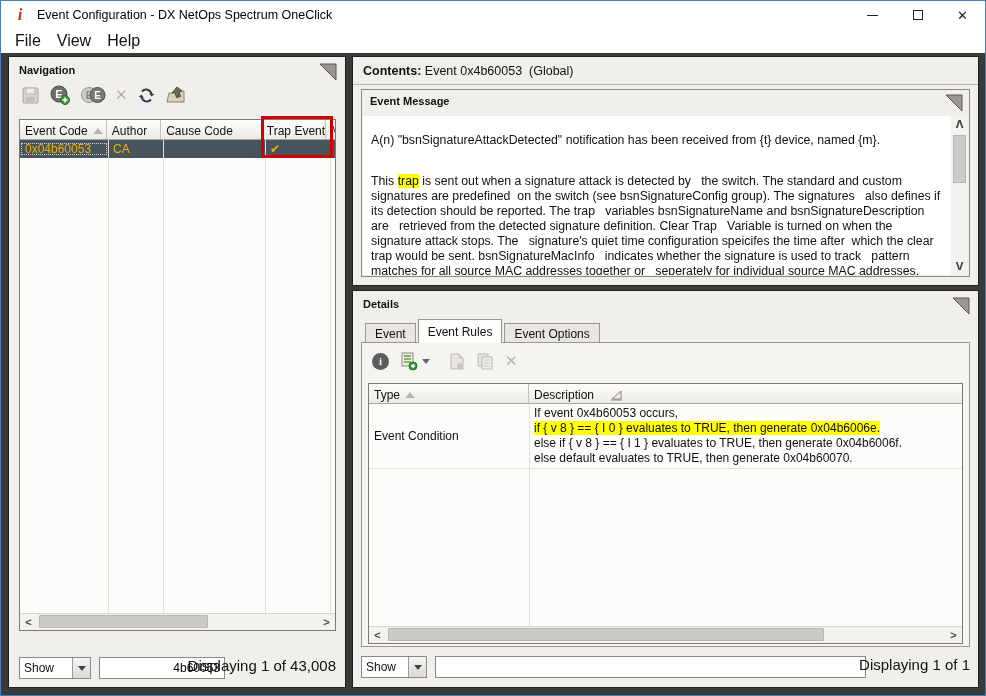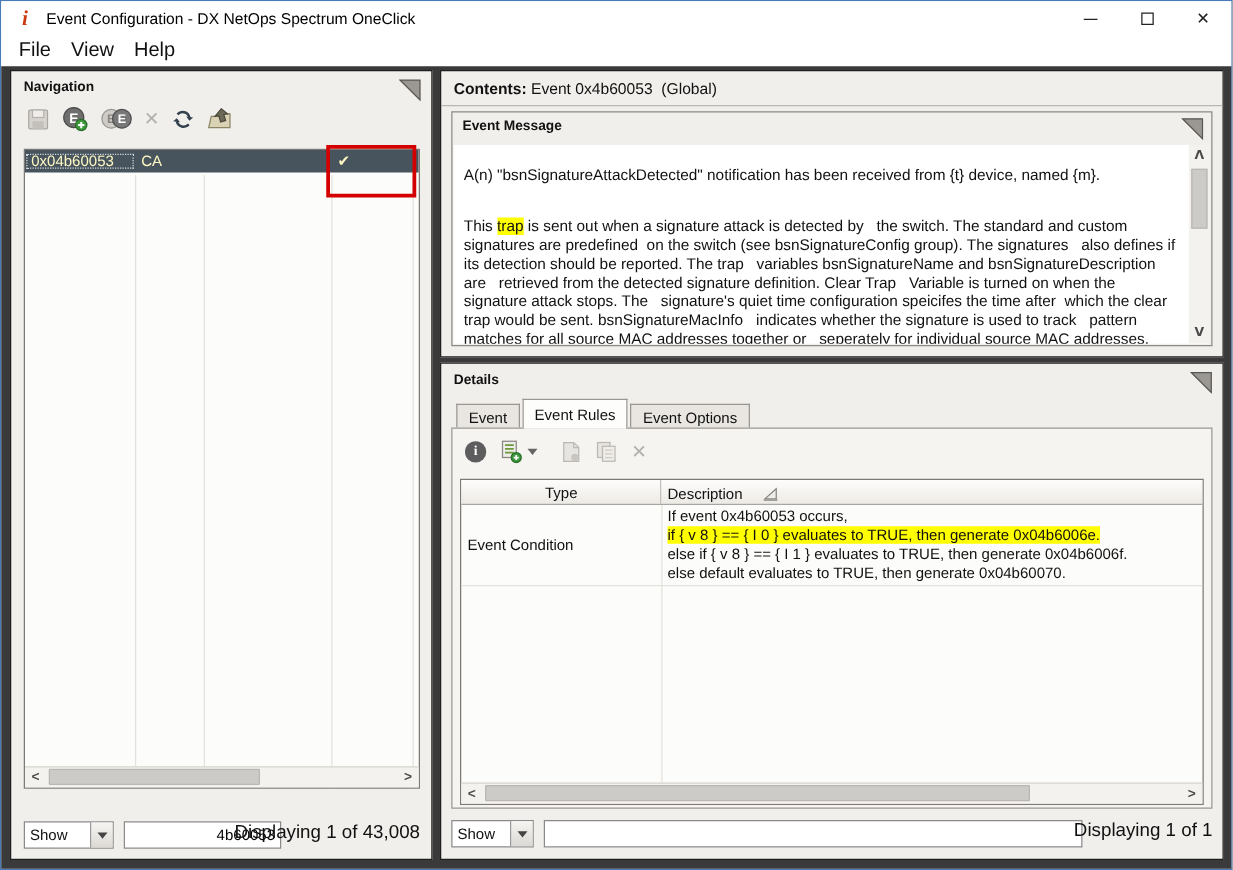--- a/index.html
+++ b/index.html
@@ -34,21 +34,21 @@
   .x-icon { font-size: 15px; color: #b4b1ad; font-weight: bold; }
   .info-circle { width: 17px; height: 17px; border-radius: 50%; background: #5d5d5d; color: #fff; font: bold 11px "Liberation Serif", serif; display: inline-flex; align-items: center; justify-content: center; }
   .dd-arrow { width: 0; height: 0; border-left: 4px solid transparent; border-right: 4px solid transparent; border-top: 5px solid #666; margin-left: 3px; }
 
   
   .tbl { position: absolute; background: #fcfcfa; border: 1px solid #7d7a76; overflow: hidden; }
   .tbl-head { display: flex; height: 20px; background: linear-gradient(#fefdfc,#edeae5); border-bottom: 1px solid #a9a6a1; }
   .th { padding: 3px 4px 0 5px; border-right: 1px solid #c3c0ba; font-size: 12px; white-space: nowrap; overflow: hidden; display: flex; align-items: center; gap: 5px; }
   .sort-up { width: 0; height: 0; border-left: 5px solid transparent; border-right: 5px solid transparent; border-bottom: 6px solid #b9b6b0; display: inline-block; }
   .col-line { position: absolute; top: 20px; bottom: 0; width: 1px; background: #e3e1dc; }
-  .row-sel { display: flex; height: 18px; background: #47545e; color: #fef9c3; align-items: center; }
+  .row-sel { display: flex; height: 18px; background: #47545e; color: #eab308; align-items: center; }
   .cell { padding: 0 5px; white-space: nowrap; overflow: hidden; }
 
   
   .hscroll { position: absolute; height: 17px; background: #f4f2ef; border-top: 1px solid #d8d5d0; display: flex; align-items: center; }
   .hs-btn { width: 17px; height: 16px; display: flex; align-items: center; justify-content: center; color: #4a4a4a; font-size: 11px; font-weight: bold; }
   .hs-track { position: relative; flex: 1; height: 16px; }
   .hs-thumb { position: absolute; top: 1px; height: 13px; background: #cdcbc7; border: 1px solid #bab7b2; border-radius: 1px; }
   .vscroll { position: absolute; width: 17px; background: #f4f2ef; display: flex; flex-direction: column; align-items: center; }
   .vs-btn { height: 17px; width: 16px; display: flex; align-items: center; justify-content: center; color: #4a4a4a; font-size: 10px; font-weight: bold; }
   .vs-track { position: relative; flex: 1; width: 16px; }
@@ -144,20 +144,38 @@
         </span>
         <span class="tb">
           <svg width="22" height="20" viewBox="0 0 22 20">
               <path d="M2 17 L4 8 h7 l1-2 h7 v11 Z" fill="#d9d2b4" stroke="#8c8566"></path>
               <path d="M12 2 l5 4 -3 .5 1.5 5 -4 1 -1.5-5 -3 .5 Z" fill="#6e6a5a" stroke="#4e4a3c"></path>
             </svg>
         </span>
       </div>
 
       <div class="tbl" style="left:10px; right:9px; top:62px; bottom:56px;">
+        <div class="tbl-head">
+          <div class="th" style="width:88px;">
+              <span>Event Code</span>
+              <span class="sort-up"></span>
+            </div>
+          <div class="th" style="width:55px;">
+              <span>Author</span>
+            </div>
+          <div class="th" style="width:102px;">
+              <span>Cause Code</span>
+            </div>
+          <div class="th" style="width:65px;">
+              <span>Trap Event</span>
+            </div>
+          <div class="th" style="flex:1; border-right:none; color:#223;">
+              <span>M</span>
+            </div>
+        </div>
         <div class="row-sel">
           <div class="cell" style="width:88px; outline:1px dotted #cfd6dd; outline-offset:-2px;">0x04b60053</div>
           <div class="cell" style="width:55px;">CA</div>
           <div class="cell" style="width:102px;"></div>
           <div class="cell" style="width:65px;">✔</div>
         </div>
         <div class="col-line" style="left:88px;"></div>
         <div class="col-line" style="left:143px;"></div>
         <div class="col-line" style="left:245px;"></div>
         <div class="col-line" style="left:310px;"></div>
@@ -249,21 +267,21 @@
                 <rect x="2" y="2" width="10" height="12" fill="#e7e5e1" stroke="#bcb9b4"></rect>
                 <rect x="6" y="5" width="10" height="12" fill="#efede9" stroke="#bcb9b4"></rect>
                 <path d="M8 8h6 M8 11h6 M8 14h6" stroke="#cfccc7"></path>
               </svg>
           </span>
           <span class="tb x-icon">✕</span>
         </div>
 
         <div class="tbl" style="left:6px; right:6px; top:40px; bottom:2px;">
           <div class="tbl-head">
-            <div class="th" style="width:160px;flex-direction:column;">
+            <div class="th" style="width:160px;">
                 <span>Type</span>
                 <span class="sort-up"></span>
               </div>
             <div class="th" style="flex:1; border-right:none;gap:16px;">
                 <span>Description</span>
               <svg width="13" height="11">
                   <polygon points="2,9 11,9 11,1" fill="#efede9" stroke="#8a8782"></polygon>
                   <line x1="1" y1="10" x2="12" y2="10" stroke="#8a8782"></line>
                 </svg>
             </div>

